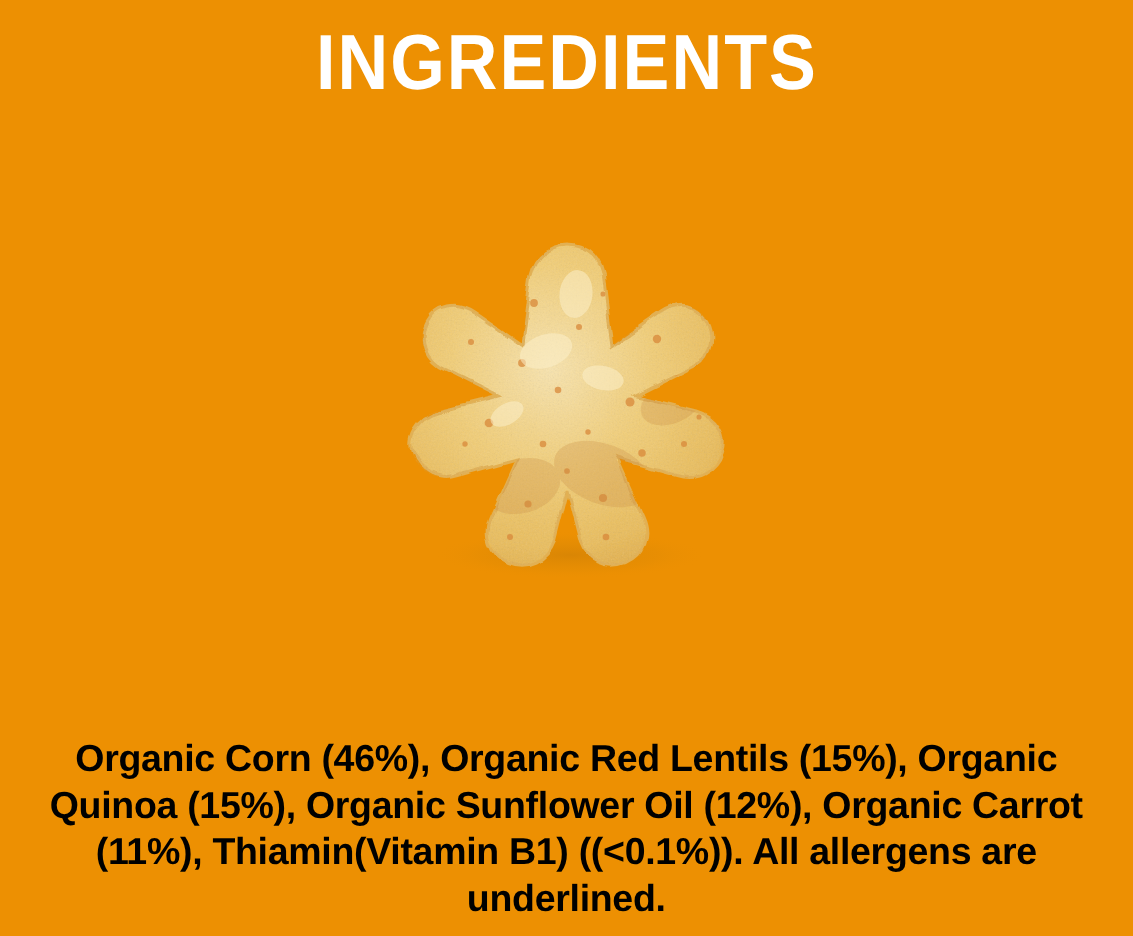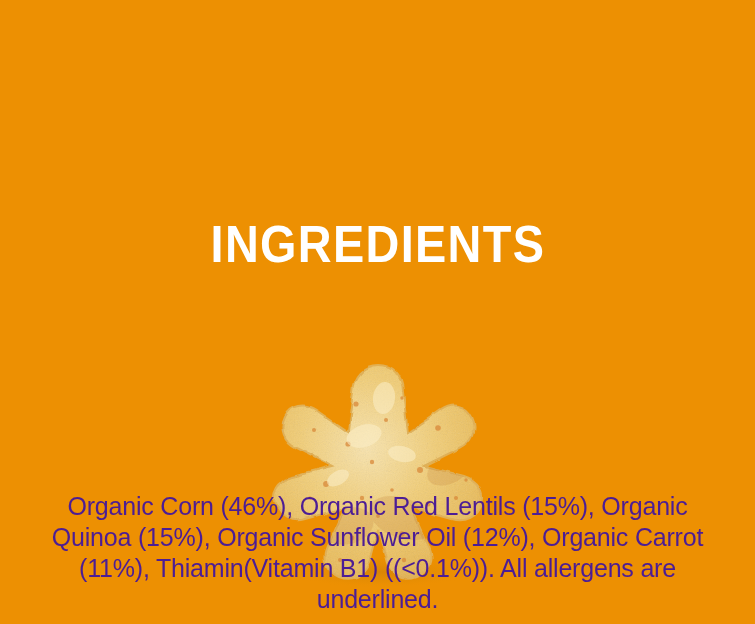--- a/index.html
+++ b/index.html
@@ -17,21 +17,20 @@
 
   .panel {
     position: relative;
     width: 755px;
     height: 624px;
     background: #ED9002;
     box-sizing: border-box;
     display: flex;
     flex-direction: column;
     align-items: center;
-    justify-content: flex-end;
   }
 
   
   .title {
     margin-top: 14px;
     font-family: "Liberation Sans", sans-serif;
     font-size: 52px;
     line-height: 56px;
     font-weight: 700;
     letter-spacing: 1.5px;
@@ -67,25 +66,25 @@
   }
 
   
   .ingredients-text {
     position: absolute;
     left: 50%;
     transform: translateX(-50%);
     top: 466px;
     width: 700px;
     text-align: center;
-    color: #4c1d95;
+    color: #000000;
     font-family: "Liberation Sans", sans-serif;
     font-size: 25px;
     line-height: 31px;
-    font-weight: 400;
+    font-weight: 700;
     letter-spacing: -0.2px;
     -webkit-font-smoothing: antialiased;
   }
 </style>
 </head>
 <body>
 
 <div class="panel">
 
   <div class="title">INGREDIENTS</div>

